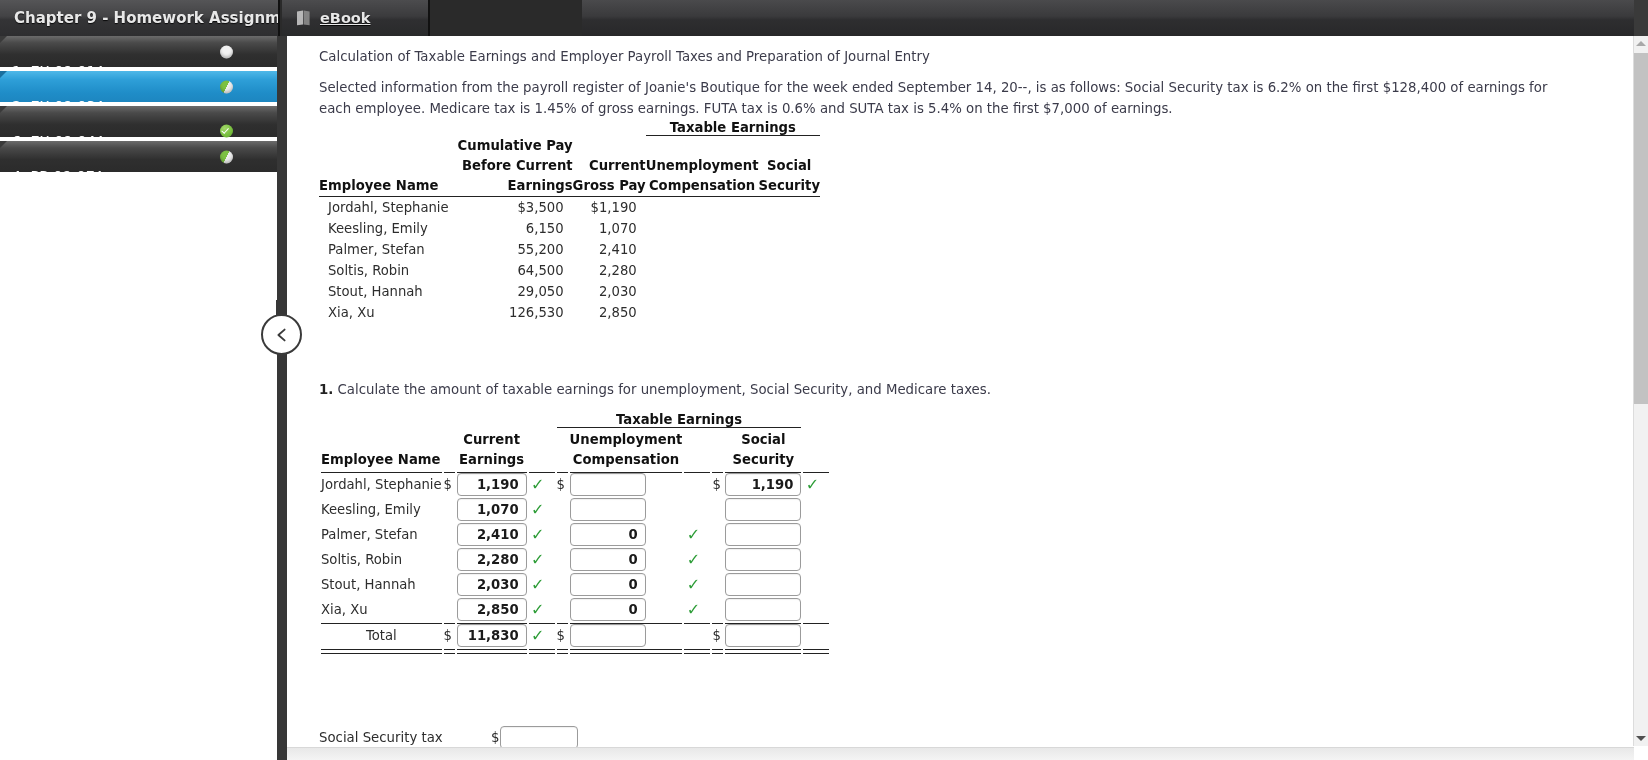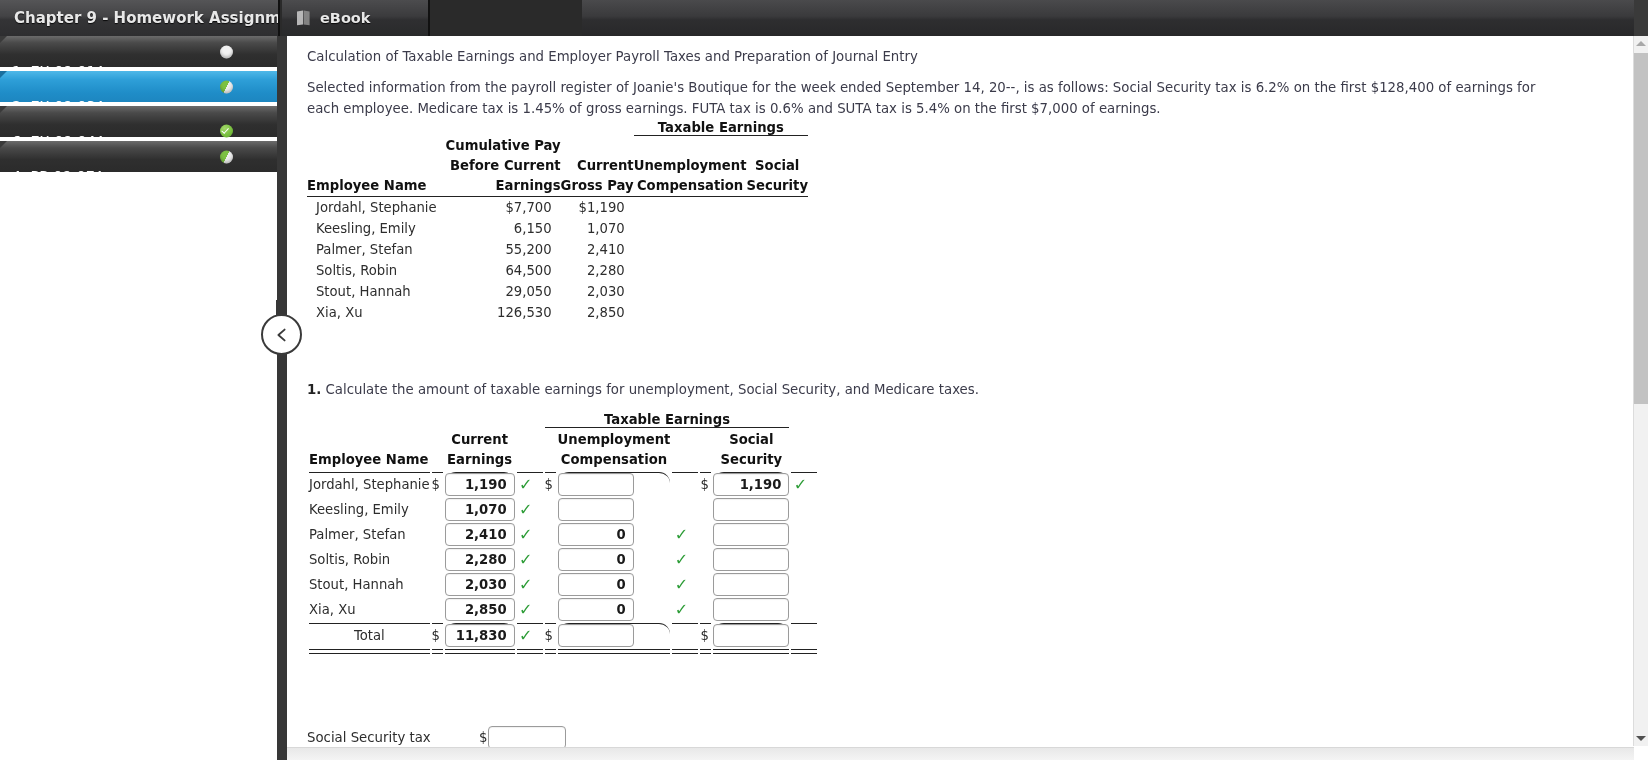--- a/index.html
+++ b/index.html
@@ -25,20 +25,21 @@
     font-weight:bold;font-size:15px;
     padding-left:14px;overflow:hidden;white-space:nowrap;
     text-shadow:0 1px 1px rgba(0,0,0,.8);
   }
   .tab-plain{
     background:linear-gradient(to bottom,#4c4c4e 0%,#3b3b3d 45%,#2f2f31 55%,#292a2b 100%);
     border-right:2px solid #111;
     padding-left:14px;padding-right:22px;
     font-weight:bold;
     text-shadow:0 1px 1px rgba(0,0,0,.8);
+    text-decoration:underline;
   }
   .tab-ebook{left:282px;width:148px;}
   .tab-smh{left:432px;width:148px;}
   .tab-rest{left:582px;width:1066px;background:linear-gradient(to bottom,#4a4a4c 0%,#3a3a3c 45%,#2e2e30 55%,#282829 100%);}
   .tabicon{display:inline-block;margin-right:9px;opacity:.88;line-height:0;}
 
   
   .sidebar{position:absolute;left:0;top:36px;width:277px;height:724px;background:#ffffff;}
   .navitem{
     position:relative;height:35px;margin:0;box-sizing:border-box;
@@ -82,21 +83,21 @@
   .collapse-btn{
     position:absolute;left:261px;top:314px;width:37px;height:37px;border-radius:50%;
     background:#ffffff;border:2.5px solid #3a3a3a;
     display:flex;align-items:center;justify-content:center;cursor:pointer;z-index:5;
   }
   .collapse-btn svg{display:block;}
 
   
   .content{
     position:absolute;left:287px;top:36px;width:1347px;height:714px;
-    background:#ffffff;overflow:hidden;
+    background:#ffffff;overflow:hidden;padding-left:12px;
   }
   .c-inner{position:relative;padding:0;}
   .para{
     color:#3b3b4a;font-size:13.3px;line-height:21px;
     font-family:"DejaVu Sans","Liberation Sans",sans-serif;
   }
   .p1{position:absolute;left:20px;top:10px;}
   .p2{position:absolute;left:20px;top:41px;width:1240px;}
 
   
@@ -126,21 +127,21 @@
   .th2{
     font-weight:bold;vertical-align:bottom;color:#111;line-height:20px;
     padding:0 6px 3px 6px;text-align:center;
   }
   .grouphead{font-weight:bold;text-align:center;color:#111;padding-bottom:2px;}
   .grpline{border-bottom:1.6px solid #222;}
   .hdrline td{border-top:1.6px solid #222;}
   .rname{text-align:left;white-space:nowrap;padding:3px 6px 3px 6px;color:#2d2d2d;}
   .rname.tot{text-align:center;padding-left:22px;}
   .dollar{width:11px;text-align:left;color:#2d2d2d;padding-right:1px;font-size:13.2px;}
-  .fieldcell{padding:3px 0;border-radius:11px;}
+  .fieldcell{padding:3px 0;}
   .fld{
     box-sizing:border-box;height:23px;
     border:1.2px solid #9b9b9b;border-radius:4px;background:#fff;
     font-family:"DejaVu Sans","Liberation Sans",sans-serif;
     font-size:13.2px;font-weight:bold;color:#1a1a1a;
     text-align:right;padding:0 7px 0 4px;outline:none;
     box-shadow:0 1px 1px rgba(0,0,0,.06) inset;
   }
   .fld.w1{width:70px;}
   .fld.w2{width:76px;}
@@ -264,21 +265,21 @@
             <div>Compensation</div>
           </td>
           <td class="colhead c">
             <div>Social</div>
             <div>Security</div>
           </td>
         </tr>
 
         <tr class="rowline">
           <td class="name">Jordahl, Stephanie</td>
-          <td class="num">$7,700</td>
+          <td class="num">$3,500</td>
           <td class="num">$1,190</td>
           <td class="blank"></td>
           <td class="blank"></td>
         </tr>
         <tr>
           <td class="name">Keesling, Emily</td>
           <td class="num">6,150</td>
           <td class="num">1,070</td>
           <td class="blank"></td>
           <td class="blank"></td>

